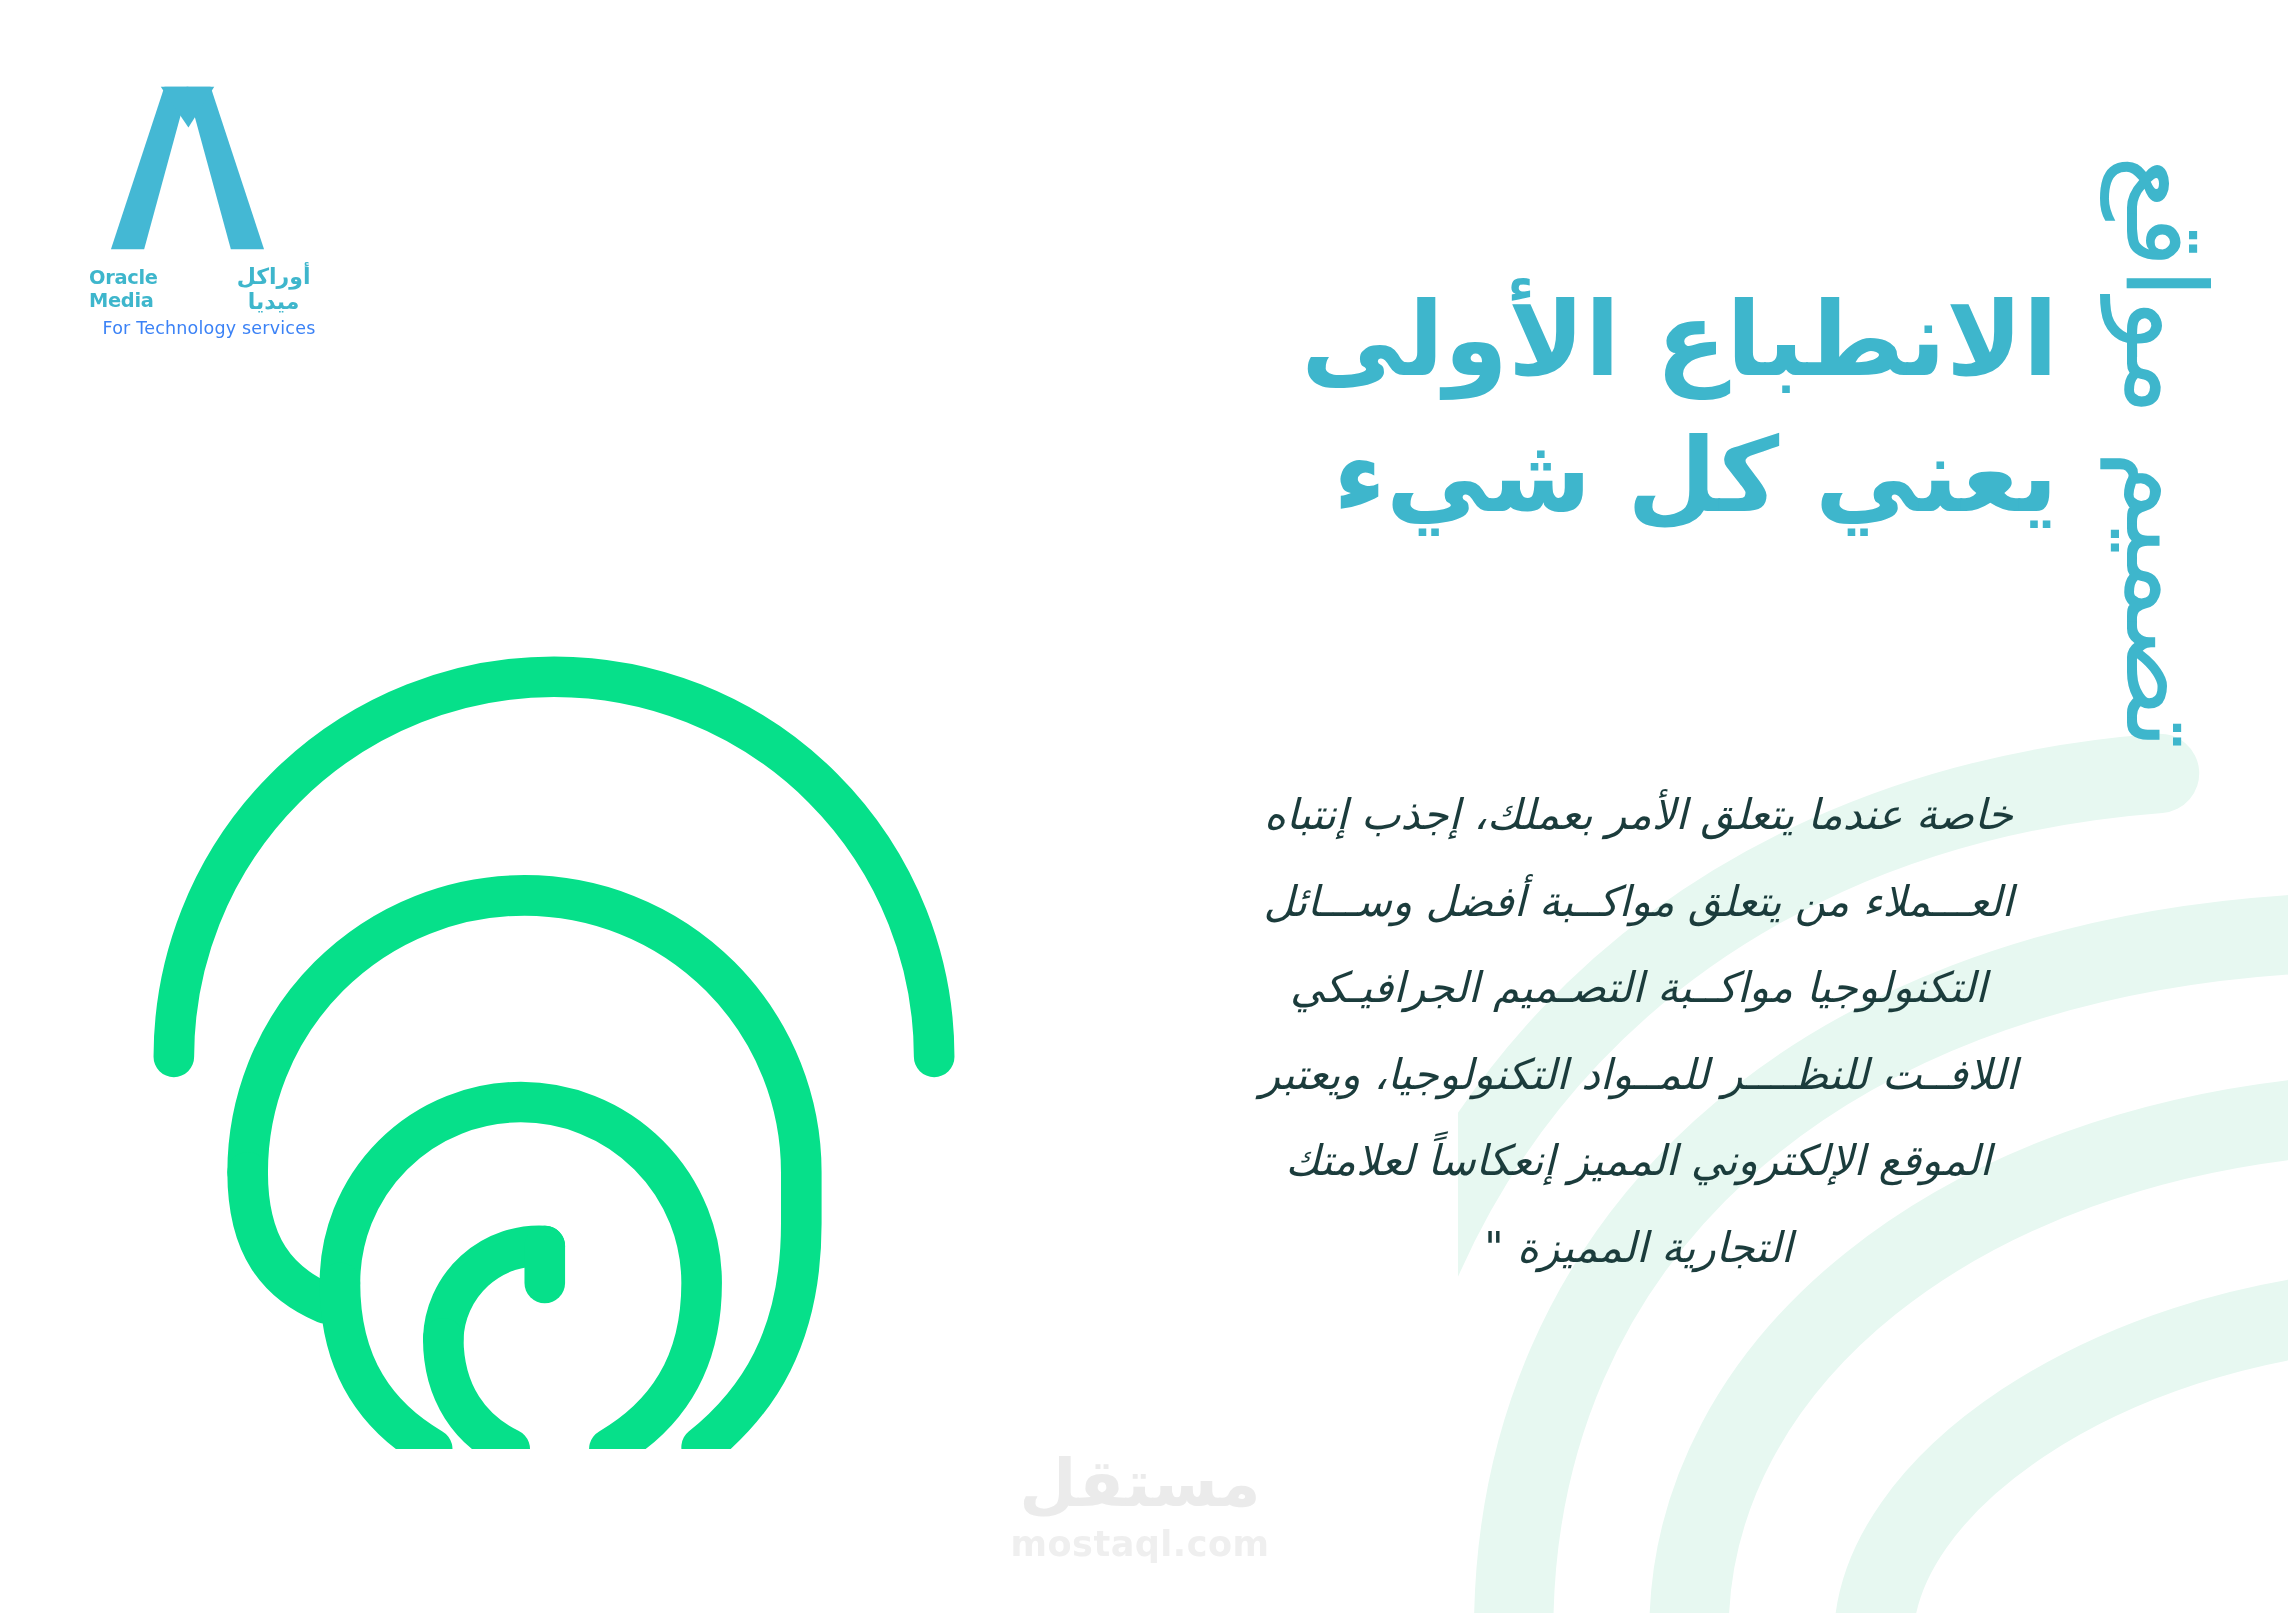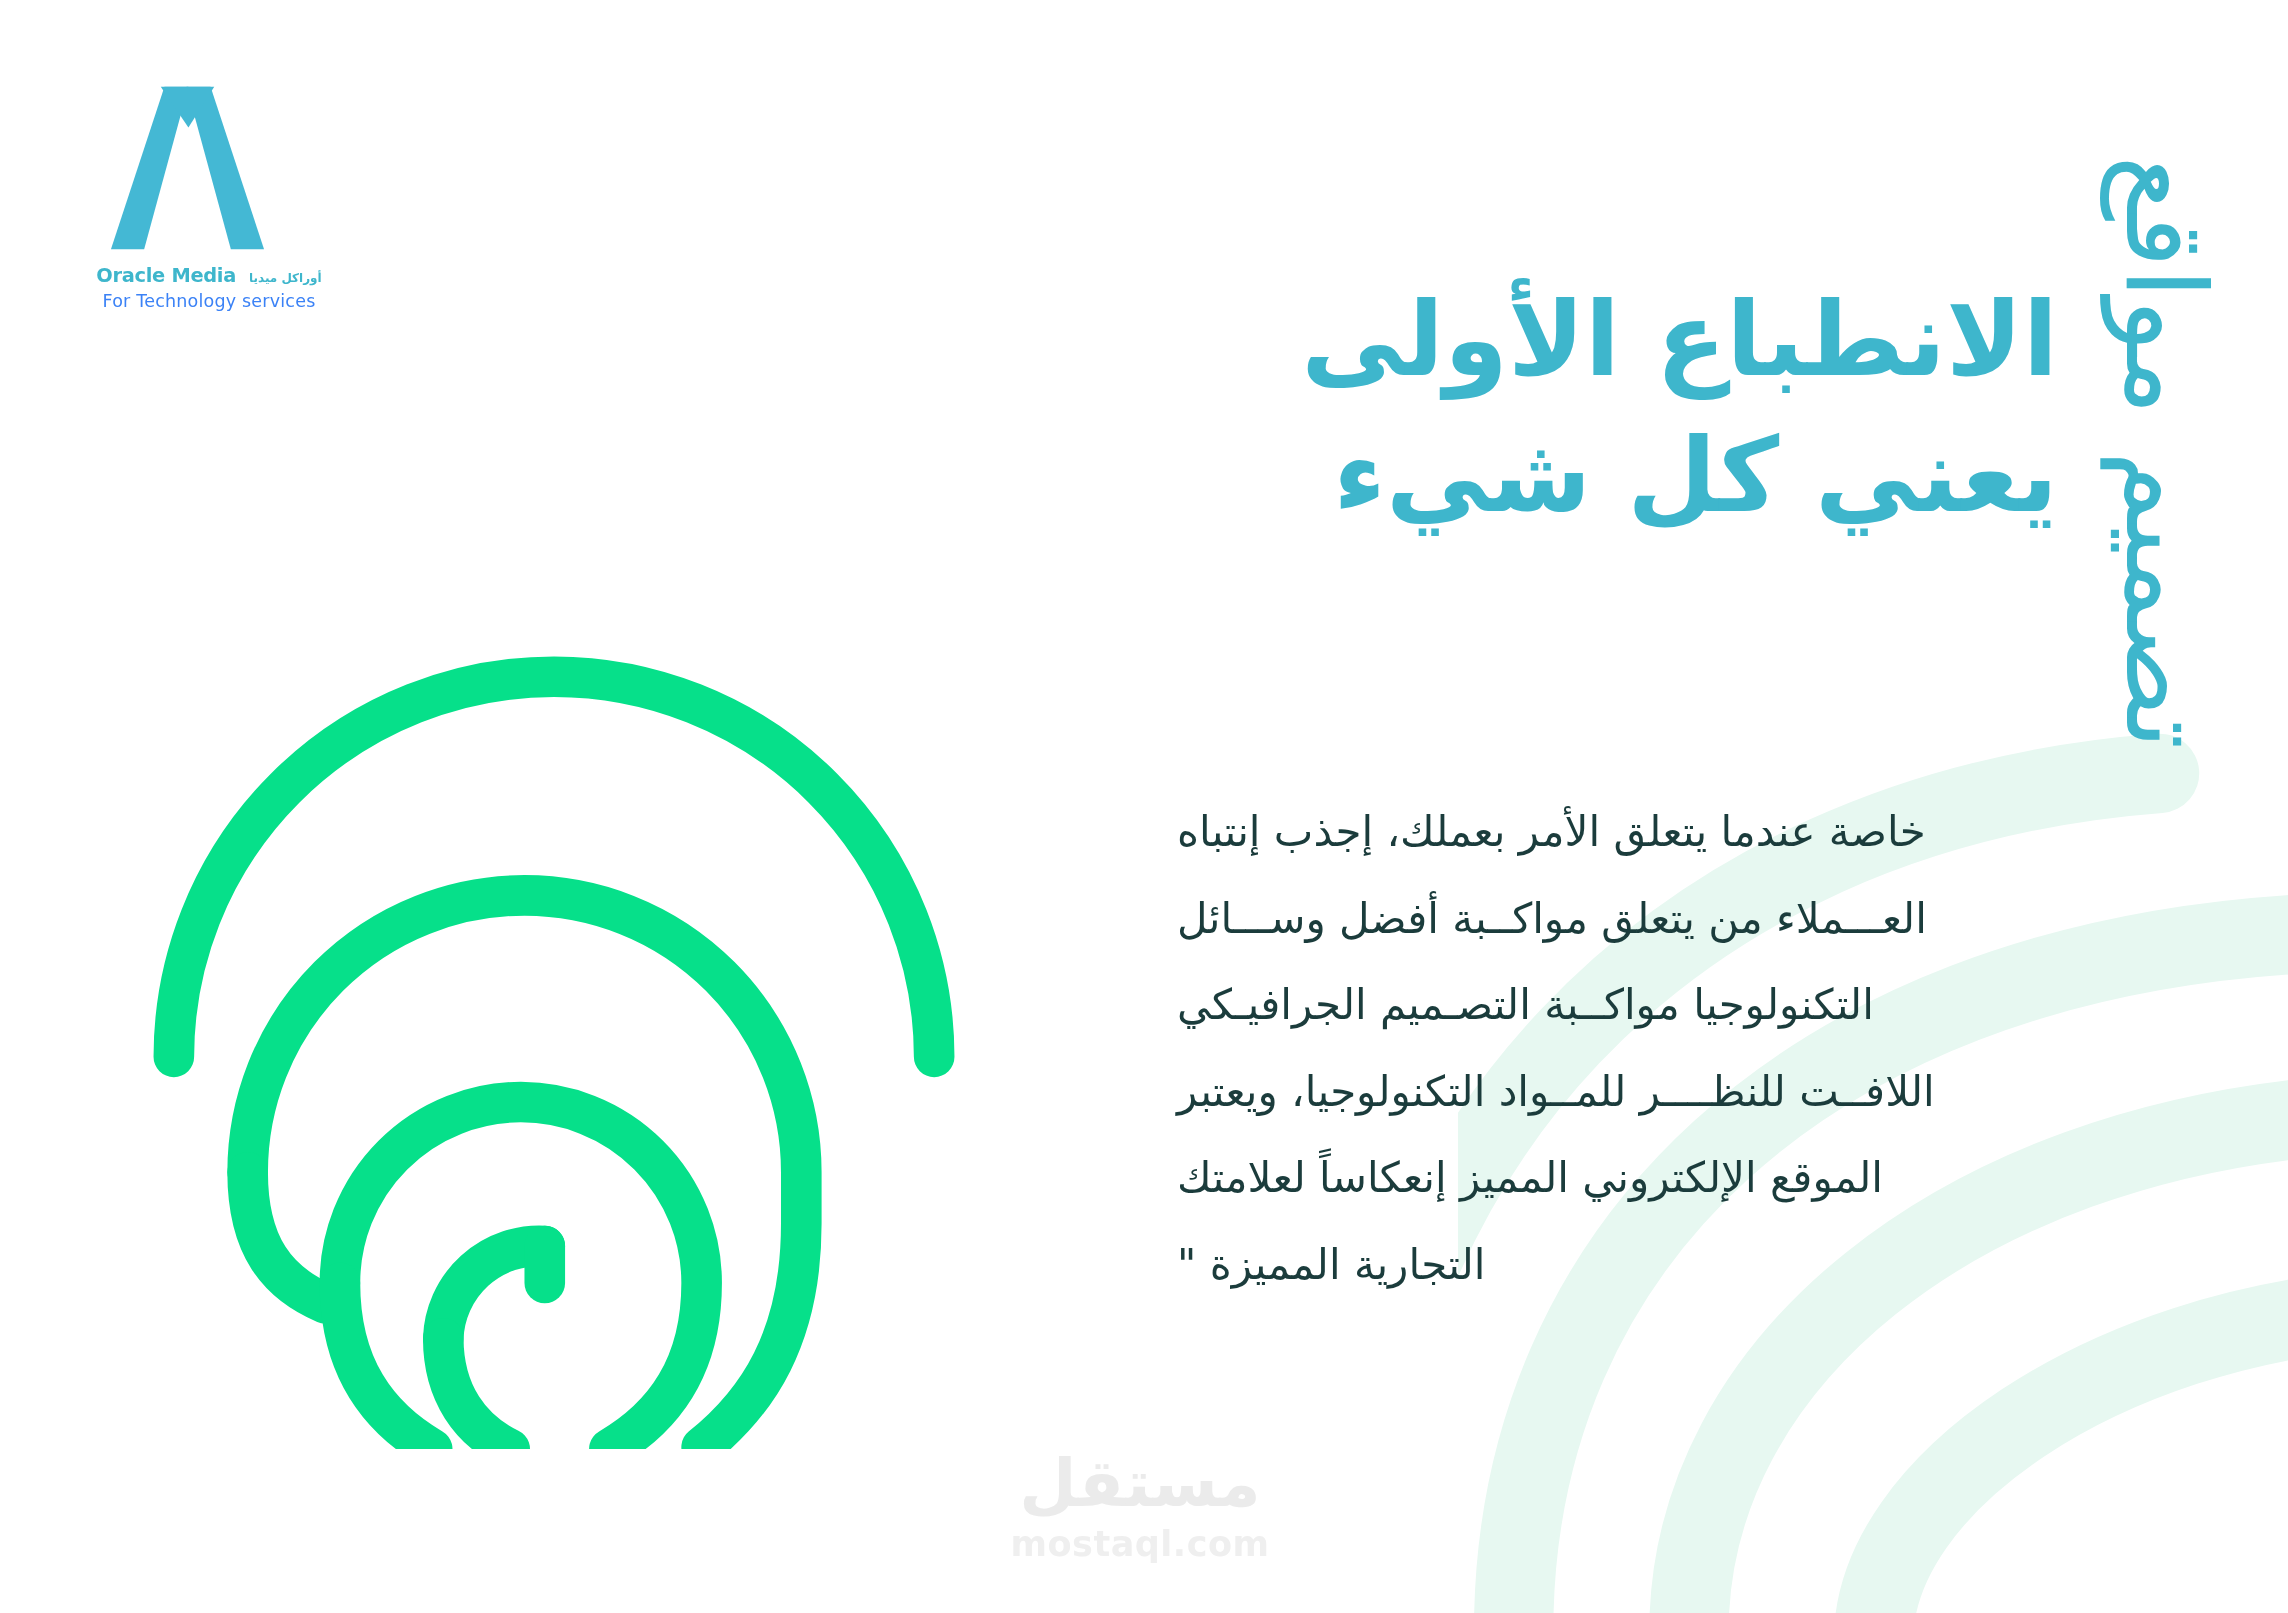--- a/index.html
+++ b/index.html
@@ -35,21 +35,21 @@
   #logo-wordmark-row {
     display:flex; align-items:baseline; justify-content:center;
     gap:13px; margin-top:13px;
   }
   .logo-en-name {
     font-family:"DejaVu Sans", sans-serif;
     font-weight:bold; font-size:19.4px; color:#3EB6CC; letter-spacing:-0.3px;
   }
   .logo-ar-name {
     font-family:"DejaVu Sans", sans-serif;
-    font-weight:bold; font-size:12px; color:#3EB6CC; direction:rtl;text-align:center;
+    font-weight:bold; font-size:22px; color:#3EB6CC; direction:rtl;text-align:center;
   }
   #logo-tagline {
     text-align:center; margin-top:3.7px;
     font-family:"DejaVu Sans", sans-serif;
     font-size:17.5px; color:#3b82f6; letter-spacing:0.2px;
   }
 
   
   #fingerprint {
     position:absolute;
@@ -90,23 +90,23 @@
     font-weight:bold;
     font-size:103px;
     line-height:1.32;
     color:#3EB6CC;
     white-space:nowrap;
   }
 
   
   #body-copy {
     position:absolute;
-    right:189px; top:798px;
+    right:189px; top:781px;
     width:923px;
-    direction:rtl; text-align:left;
+    direction:rtl; text-align:center;font-style:italic;
   }
   #body-copy .bd-line {
     font-family:"DejaVu Sans", sans-serif;
     font-size:42px;
     line-height:1.62;
     color:#1B3C3C;
     white-space:nowrap;
     margin-bottom:18.5px;
   }
 

